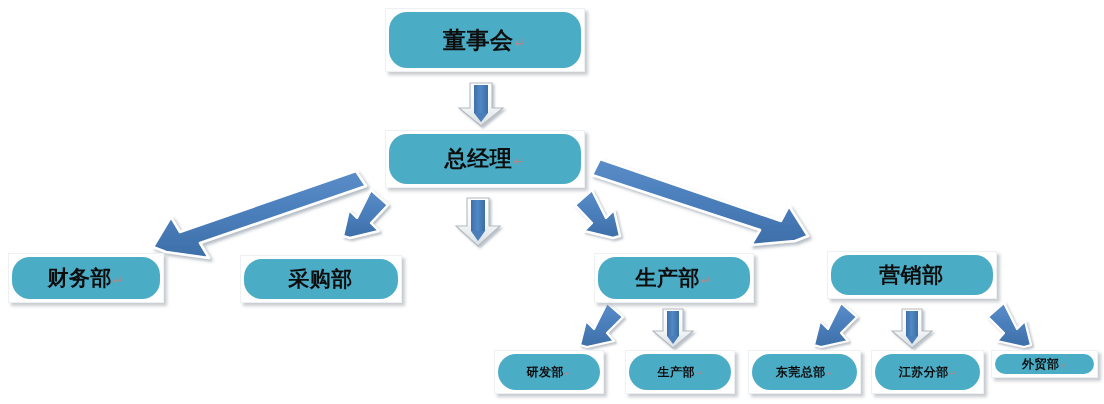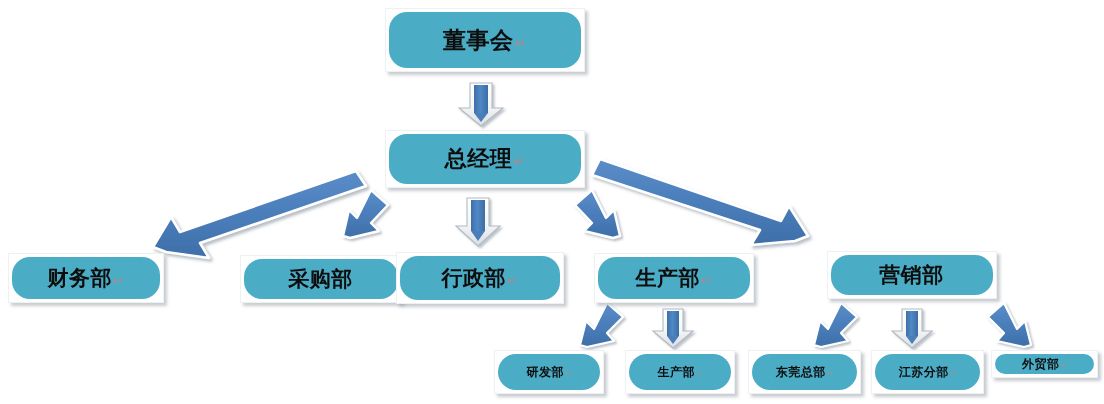--- a/index.html
+++ b/index.html
@@ -231,25 +231,20 @@
       <span class="node-label"><span>财务部</span><span class="pilcrow">↵</span></span>
     </div>
   </div>
 
   <div class="node tier-3" style="left:212px; top:255px; width:162px; height:48px;margin-left:28px;">
     <div class="node-inner">
       <span class="node-label"><span>采购部</span><span class="pilcrow"></span></span>
     </div>
   </div>
 
-  <div class="node tier-3" style="left:396px; top:252px; width:168px; height:52px;">
-    <div class="node-inner">
-      <span class="node-label"><span>行政部</span><span class="pilcrow">↵</span></span>
-    </div>
-  </div>
 
   <div class="node tier-3" style="left:594px; top:253px; width:160px; height:50px;">
     <div class="node-inner">
       <span class="node-label"><span>生产部</span><span class="pilcrow">↵</span></span>
     </div>
   </div>
 
   <div class="node tier-3" style="left:827px; top:251px; width:170px; height:48px;">
     <div class="node-inner">
       <span class="node-label"><span>营销部</span><span class="pilcrow"></span></span>

